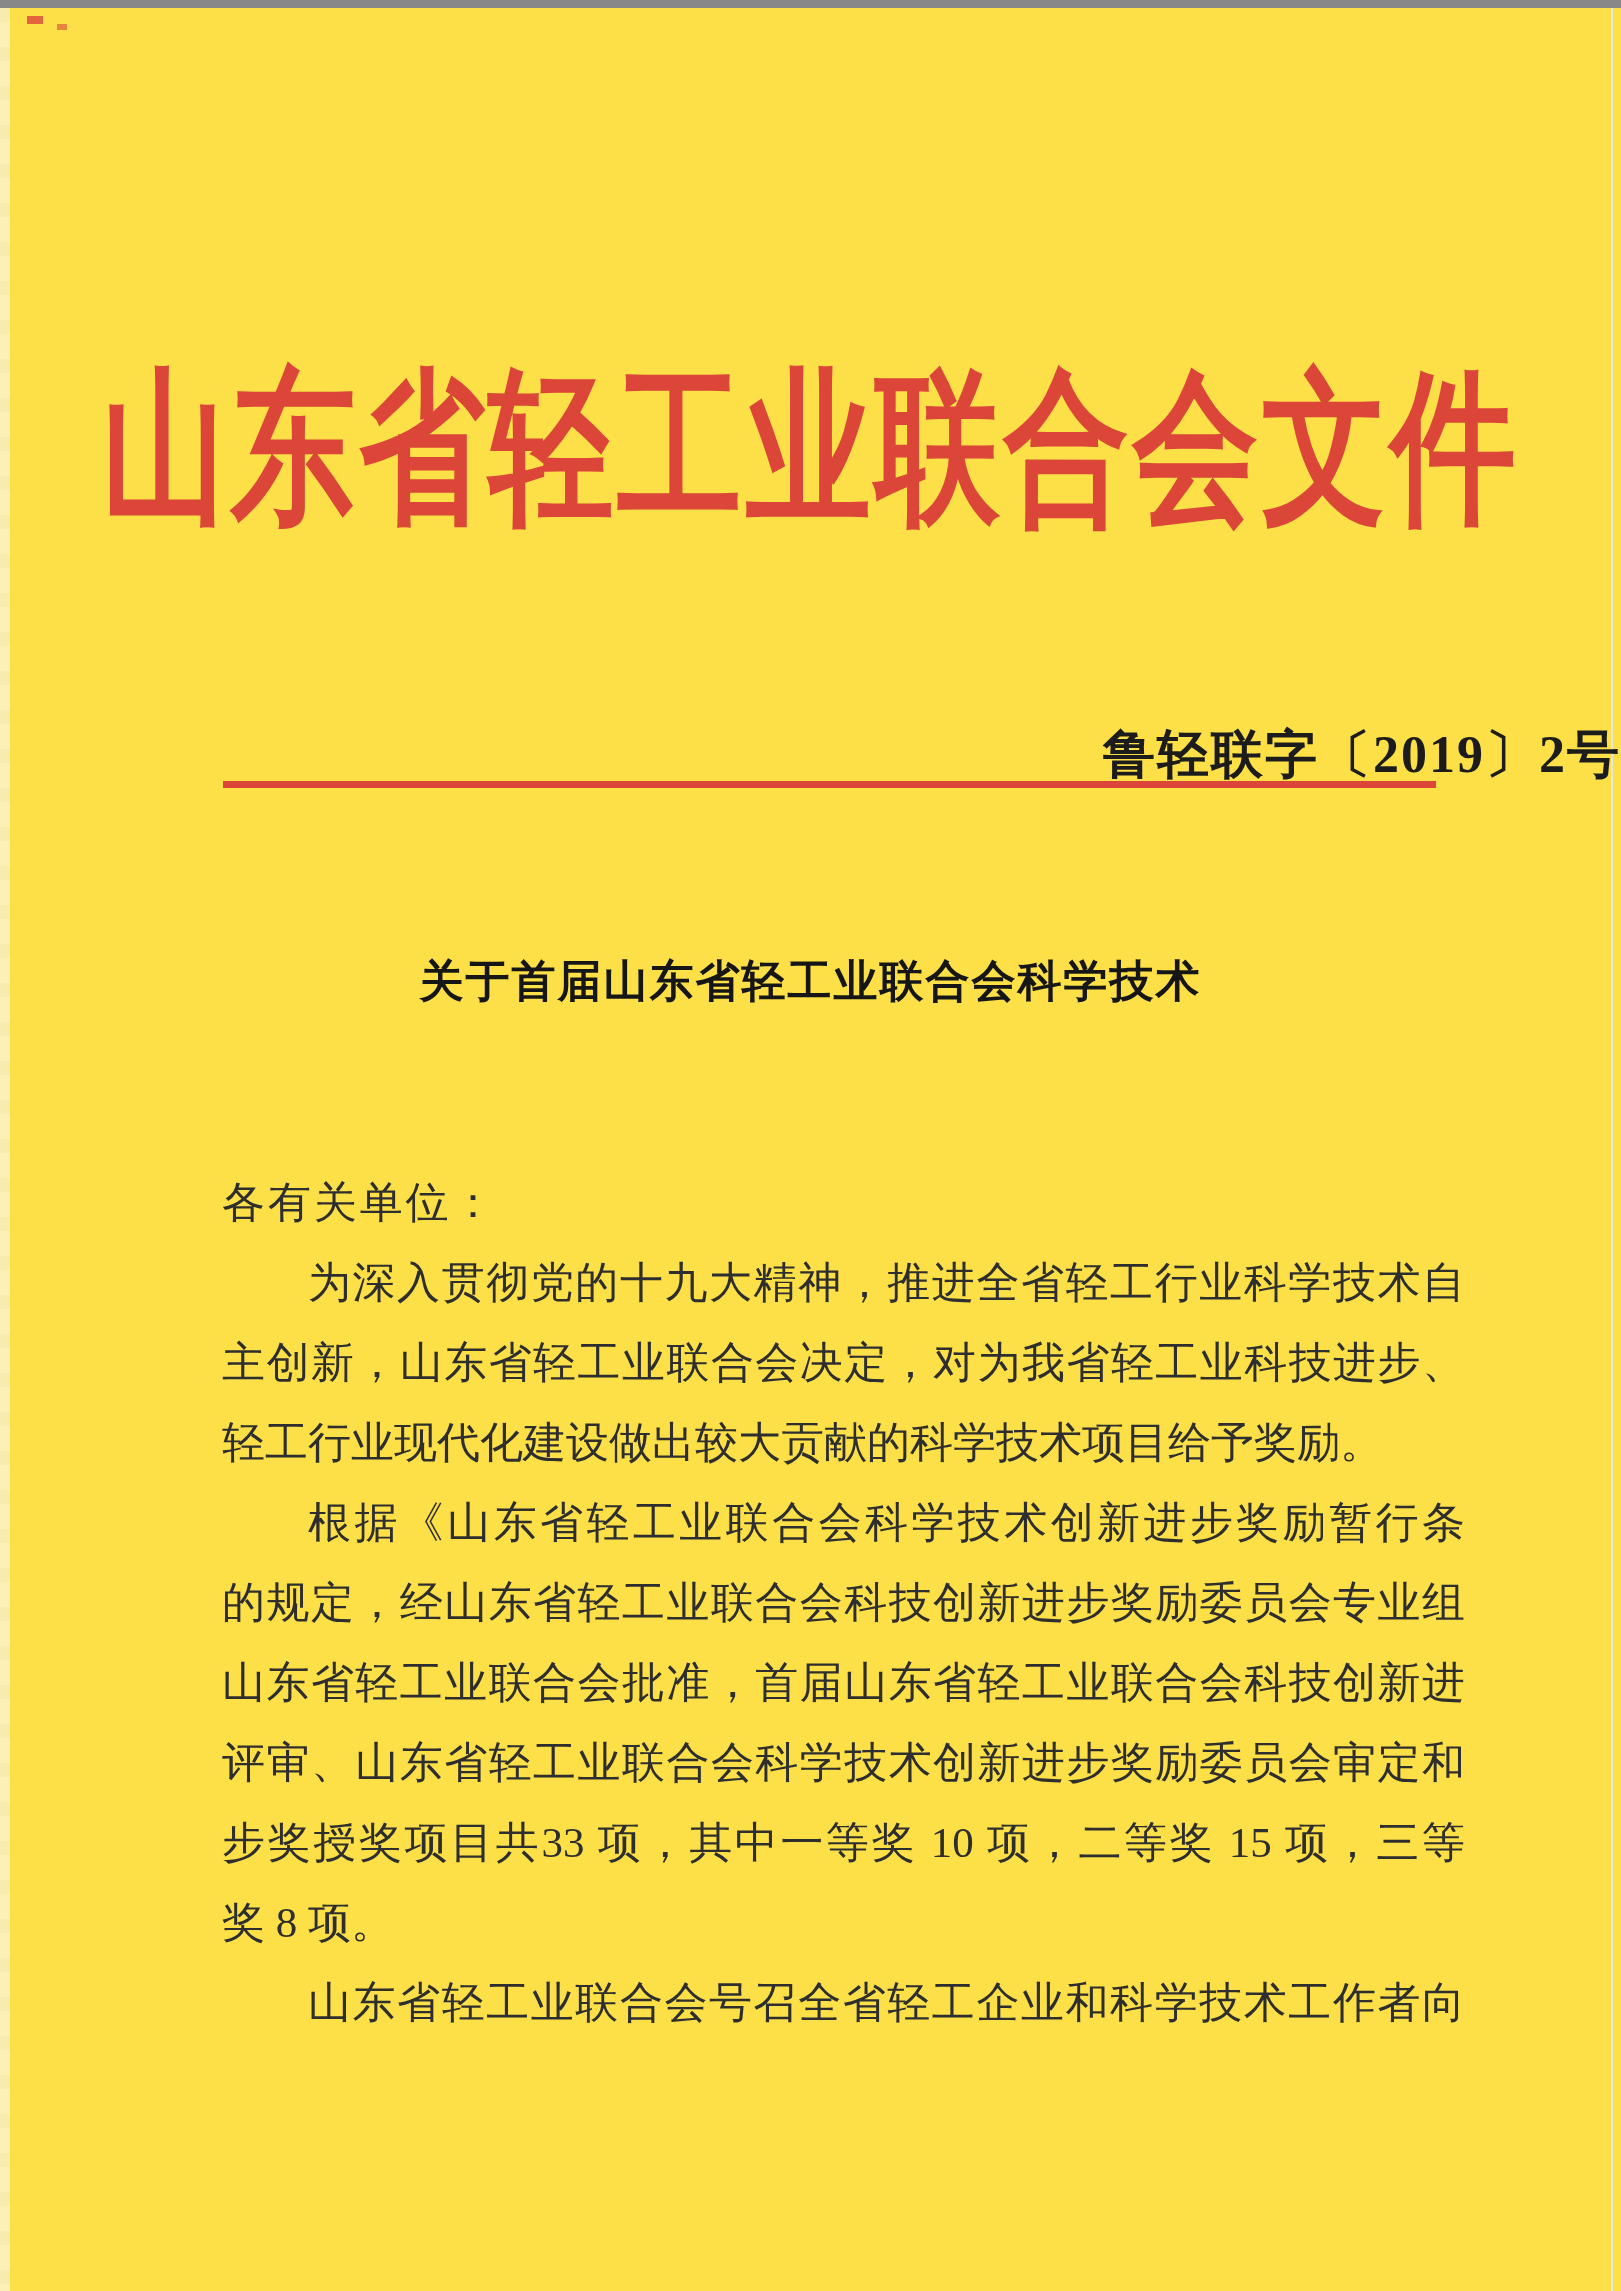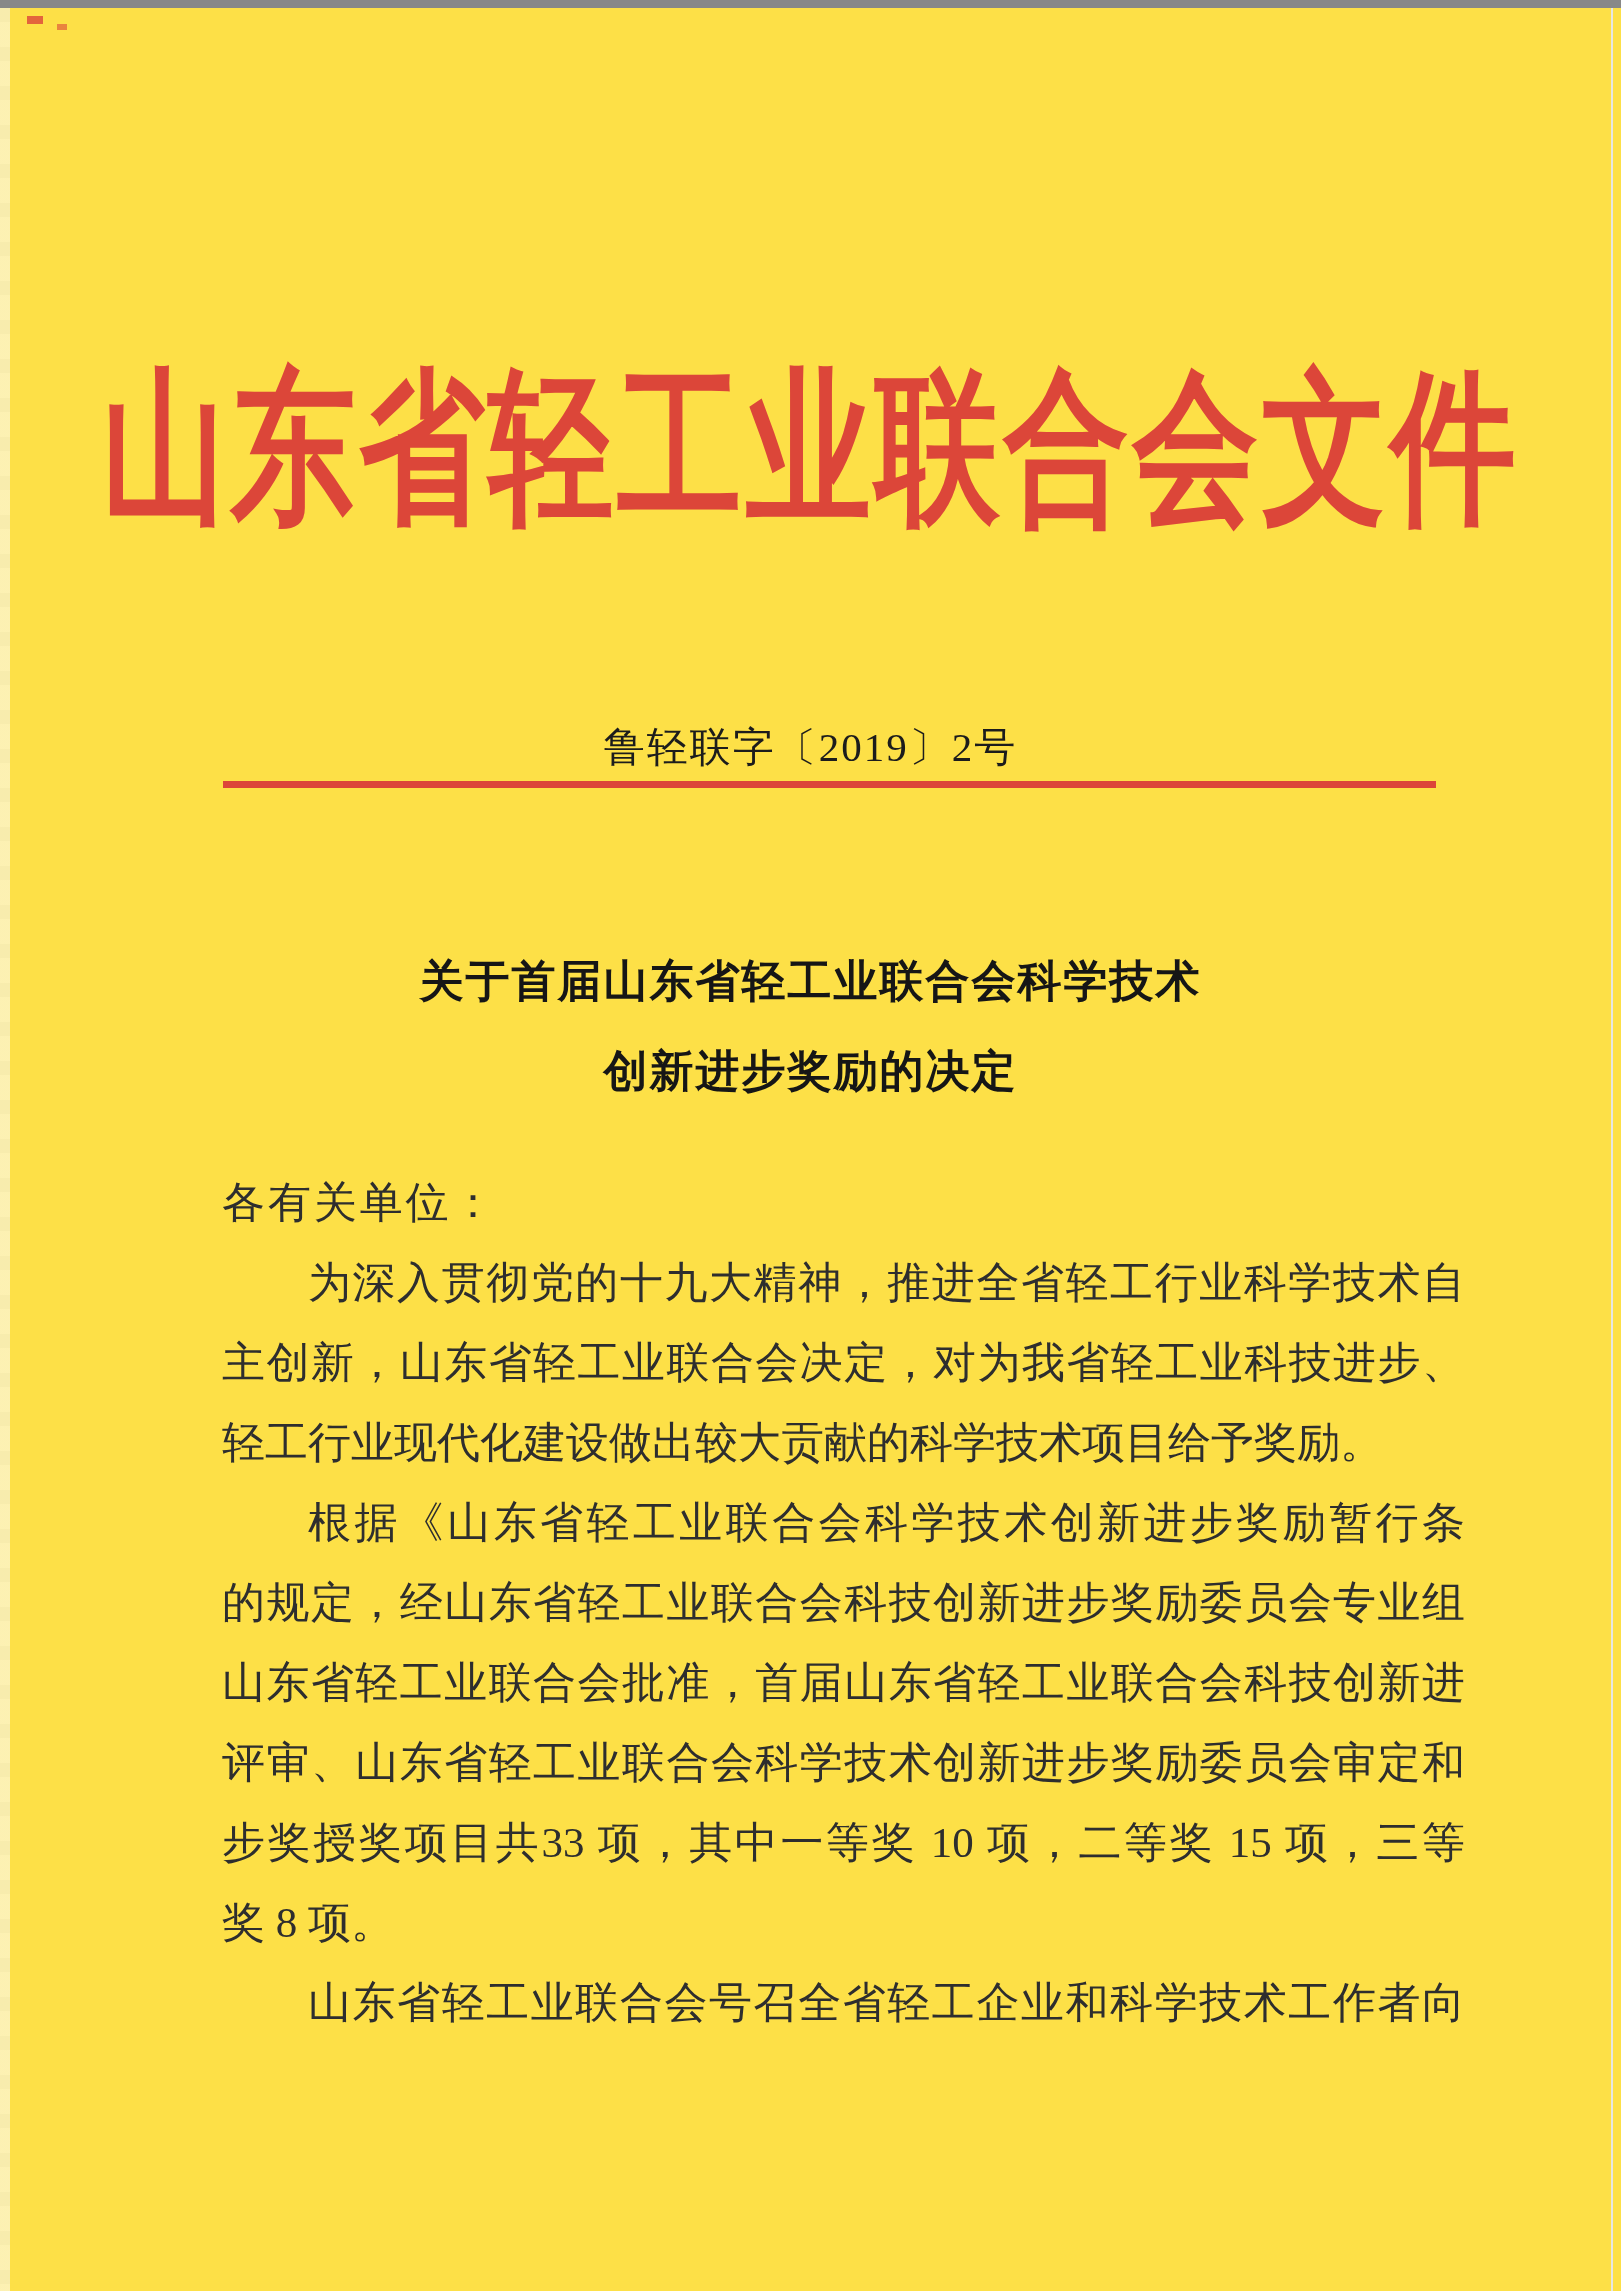--- a/index.html
+++ b/index.html
@@ -33,23 +33,24 @@
     text-align: center;
     font-size: 125px; font-weight: 700;
     letter-spacing: 3.9px;
     color: var(--accent-red, #dc4639);
     transform: scaleY(1.33);
     transform-origin: top center;
     white-space: nowrap;
   }
   .doc-number {
     position: absolute; top: 712px; left: 0; width: 100%;
-    text-align: center;
-    font-size: 41px; letter-spacing: 2px;
+    text-align: right;
+    font-size: 52px; letter-spacing: 2px;
     color: #1c1c1c;
+    font-weight: bold;
   }
   .red-rule {
     position: absolute; top: 773px; left: 223px;
     width: 1213px; height: 6.9px;
     background: var(--accent-red, #dc4639);
   }
   .doc-title {
     position: absolute; top: 929px; left: 0; width: 100%;
     text-align: center;
     font-size: 44px; font-weight: 700; line-height: 90px;
@@ -84,21 +85,20 @@
   <div class="speck-2"></div>
 
   <div class="org-title">山东省轻工业联合会文件</div>
 
   <div class="doc-number">鲁轻联字〔2019〕2号</div>
 
   <div class="red-rule"></div>
 
   <div class="doc-title">
     <div>关于首届山东省轻工业联合会科学技术</div>
-    <div>创新进步奖励的决定</div>
   </div>
 
   <div class="body-text">
     <div class="salutation">各有关单位：</div>
     <div>
         <div class="body-line indent just">为深入贯彻党的十九大精神，推进全省轻工行业科学技术自</div>
         <div class="body-line just">主创新，山东省轻工业联合会决定，对为我省轻工业科技进步、</div>
         <div class="body-line">轻工行业现代化建设做出较大贡献的科学技术项目给予奖励。</div>
         <div class="body-line indent just">根据《山东省轻工业联合会科学技术创新进步奖励暂行条例》</div>
         <div class="body-line just">的规定，经山东省轻工业联合会科技创新进步奖励委员会专业组</div>

